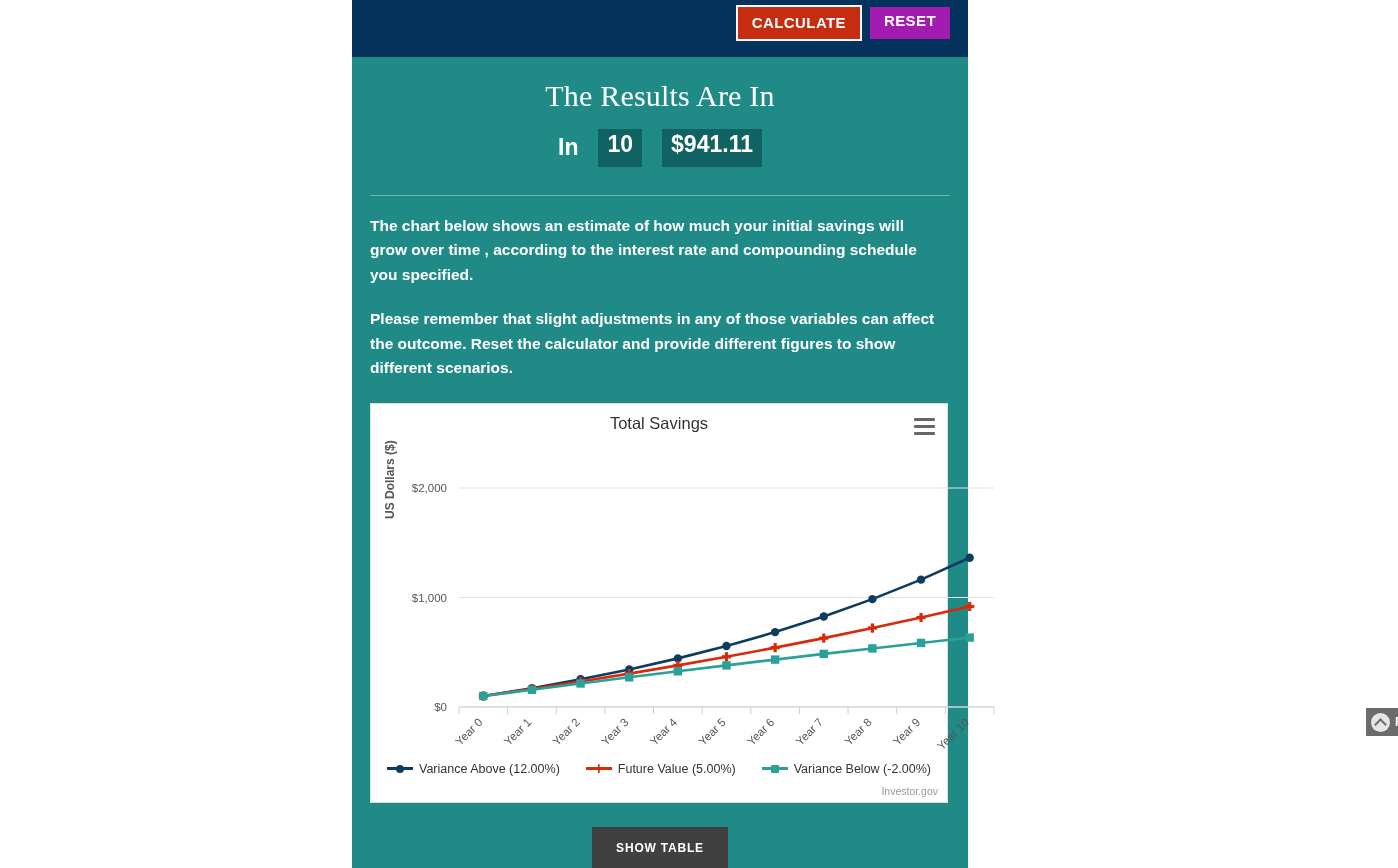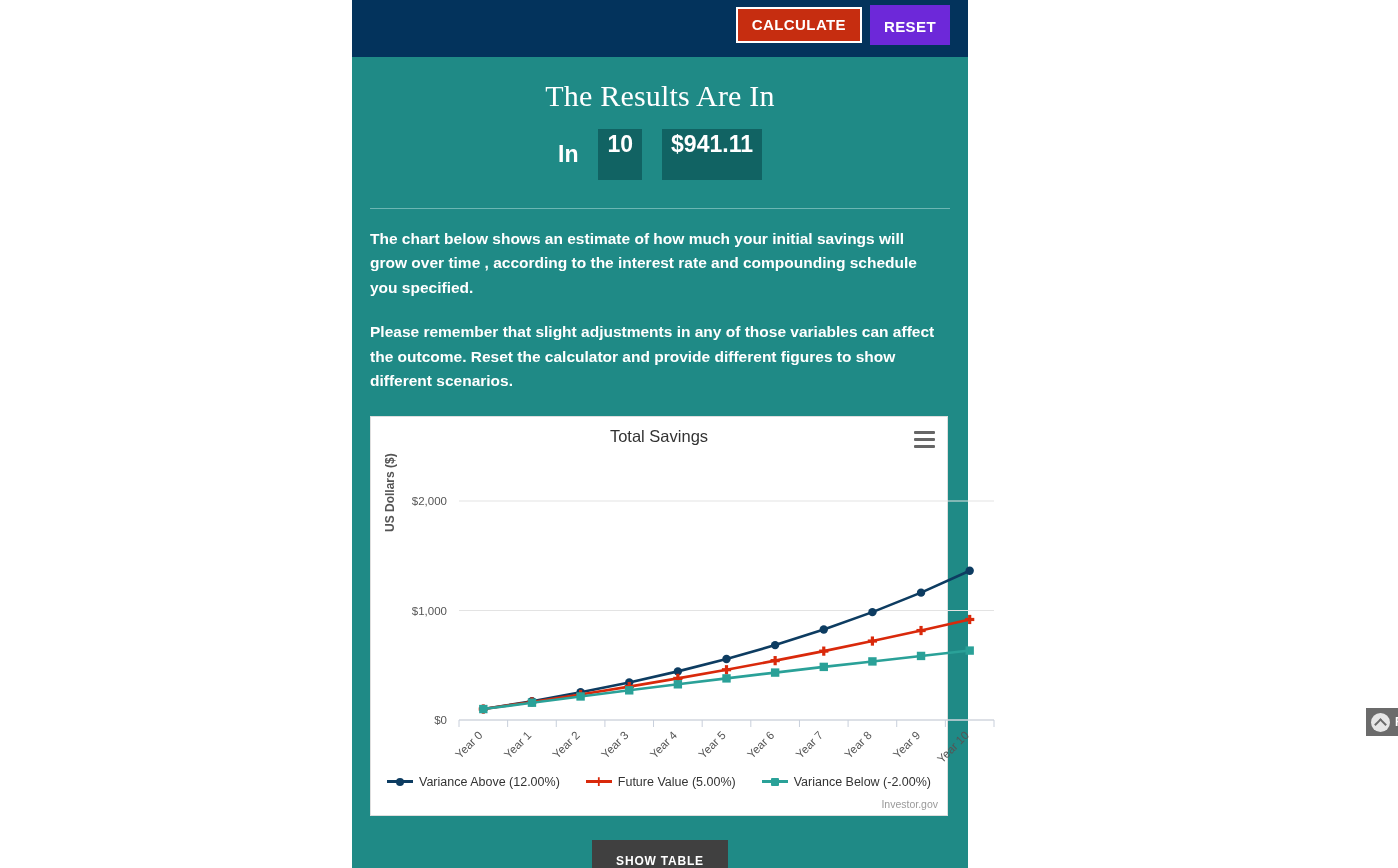--- a/index.html
+++ b/index.html
@@ -40,27 +40,27 @@
     border: 2px solid #ffffff;
     font-size: 15px;
     font-weight: bold;
     letter-spacing: .4px;
     padding: 8px 14px 9px 14px;
     line-height: 1;
     cursor: pointer;
     font-family: "Liberation Sans", sans-serif;
   }
   .btn-reset {
-    background: #6d28d9;
+    background: #a21caf;
     color: #ffffff;
     border: none;
     font-size: 15px;
     font-weight: bold;
     letter-spacing: .4px;
-    padding: 14px 14px 11px 14px;
+    padding: 6px 14px 11px 14px;
     line-height: 1;
     cursor: pointer;
     font-family: "Liberation Sans", sans-serif;
   }
   
   .results-head {
     padding: 22px 0 0 0;
     text-align: center;
   }
   .results-title {
@@ -76,21 +76,21 @@
     font-weight: bold;
     color: #ffffff;
     display: flex;
     justify-content: center;
     align-items: center;
     gap: 20px;
     white-space: nowrap;
   }
   .hl {
     background: #116363;
-    padding: 3px 9px 23px 9px;
+    padding: 3px 9px 10px 9px;
     display: inline-block;
     line-height: 1.08;
   }
   .divider {
     margin: 28px 18px 0 18px;
     border-top: 1px solid #6cb6b3;
   }
   
   .body-copy {
     padding: 18px 28px 0 18px;

